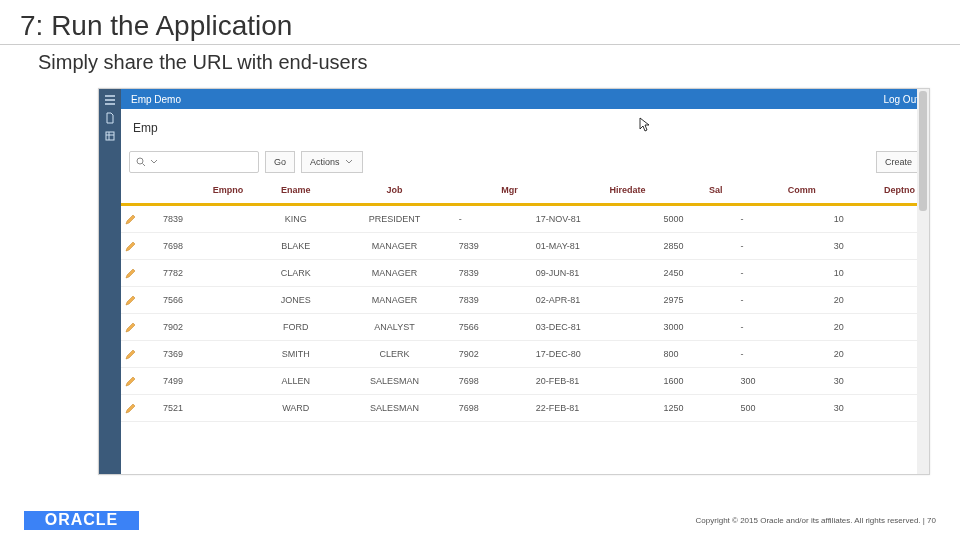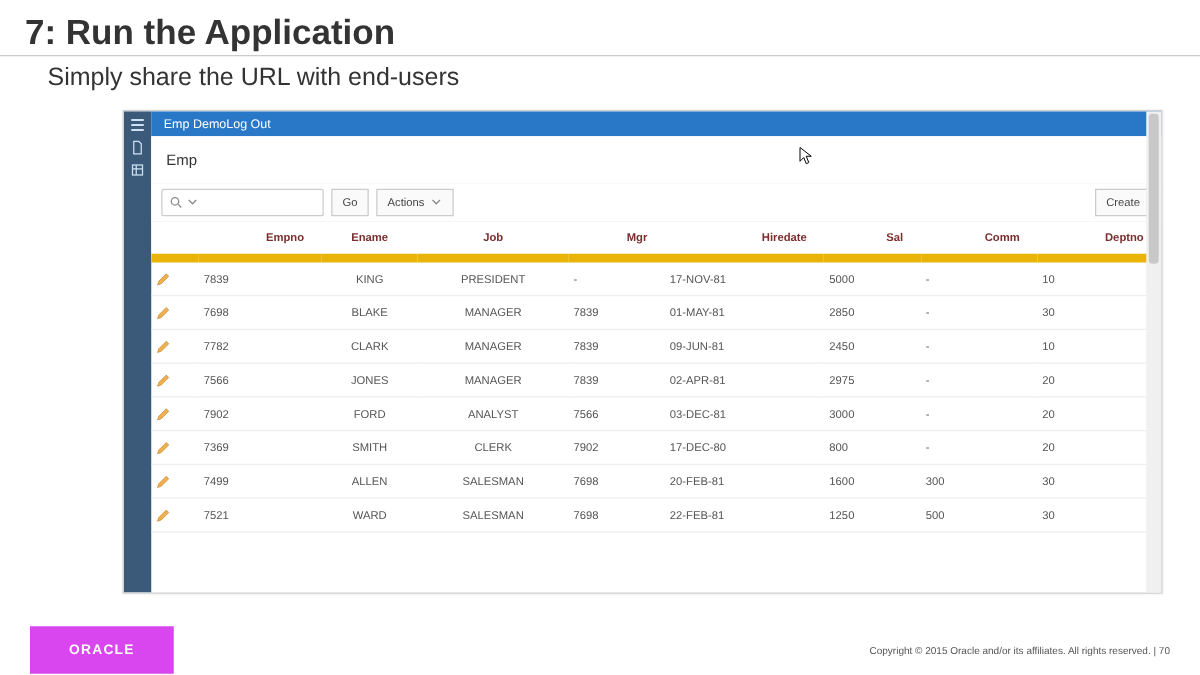--- a/index.html
+++ b/index.html
@@ -1,40 +1,40 @@
 <!DOCTYPE html>
 <html><head>
 <meta charset="utf-8">
 <style>
 html,body{margin:0;padding:0;width:960px;height:540px;background:#fff;font-family:"Segoe UI","Helvetica Neue",Arial,sans-serif;color:#222;overflow:hidden}
 .slide{position:relative;width:960px;height:540px}
-.title{font-size:28px;font-weight:700;color:#333;padding:10px 0 2px 20px;font-family:"Segoe UI Light","Segoe UI",Arial,sans-serif}
+.title{font-size:28px;font-weight:400;color:#333;padding:10px 0 2px 20px;font-family:"Segoe UI Light","Segoe UI",Arial,sans-serif}
 .rule{height:1px;background:#ccc;margin:0}
 .subtitle{font-size:20px;color:#333;padding:6px 11px 4px 38px}
 .shot{position:absolute;left:98px;top:88px;width:830px;height:385px;border:1px solid #d0d0d0;box-shadow:0 0 2px rgba(0,0,0,.1);background:#fff;font-size:9px;color:#555;overflow:hidden}
 .sidebar{position:absolute;left:0;top:0;bottom:0;width:22px;background:#3b5a7a;display:flex;flex-direction:column;align-items:center;gap:4px;padding-top:4px}
 .sidebar .ico{width:14px;height:14px;color:#cfe1f2;display:flex;align-items:center;justify-content:center}
-.topbar{position:absolute;left:22px;right:0;top:0;height:20px;background:#2978c8;display:flex;align-items:center;padding:0 10px;color:#fff;font-size:10px}
+.topbar{position:absolute;left:22px;right:0;top:0;height:20px;background:#2978c8;display:flex;align-items:center;justify-content:space-between;padding:0 10px;color:#fff;font-size:10px}
 .pagehdr{position:absolute;left:22px;right:0;top:20px;height:38px;background:#fff;border-bottom:1px solid #e5e5e5;display:flex;align-items:center;padding:0 12px;font-size:12px;color:#333}
 .toolbar{position:absolute;left:22px;right:0;top:58px;height:30px;border-bottom:1px solid #e5e5e5;display:flex;align-items:center;padding:0 8px;gap:6px;background:#fff}
 .search{display:flex;align-items:center;height:20px;border:1px solid #ccc;border-radius:2px;padding:0 6px;gap:4px;color:#888}
 .btn{height:20px;border:1px solid #ccc;border-radius:0;padding:0 8px;display:flex;align-items:center;font-size:9px;color:#444;background:#fafafa}
 .create{margin-left:auto}
 .tablewrap{position:absolute;left:22px;right:0;top:88px;bottom:0;overflow:hidden}
 table{width:100%;border-collapse:collapse;font-size:9px}
-th{height:26px;color:#7a2e2e;font-weight:600;border-bottom:7px solid #eab308;padding:0 4px;text-align:center;background:#fff}
+th{height:26px;color:#7a2e2e;font-weight:600;border-bottom:3px solid #eab308;padding:0 4px;text-align:center;background:#fff}
 td{height:26px;border-bottom:1px solid #eee;padding:0 4px;text-align:center;color:#555}
 td.edit{width:30px;text-align:center;color:#d38a1c}
 td.r{text-align:left;padding-right:14px}
 th.r{text-align:right;padding-right:14px}
 .vscroll{position:absolute;right:0;top:0;bottom:0;width:12px;background:#f0f0f0}
 .vscroll .thumb{position:absolute;left:2px;right:2px;top:2px;height:120px;background:#c8c8c8;border-radius:3px}
 .cursor{position:absolute;left:540px;top:28px;width:12px;height:16px;color:#000}
 .footer{position:absolute;left:0;right:0;bottom:0;height:40px;display:flex;align-items:center;justify-content:space-between;padding:0 24px}
-.logo{width:115px;height:38px;background:#d946ef;color:#fff;display:flex;align-items:center;justify-content:center;font-family:Arial,sans-serif;font-weight:700;letter-spacing:1px;font-size:11px}
+.logo{width:115px;height:19px;background:#3b82f6;color:#fff;display:flex;align-items:center;justify-content:center;font-family:Arial,sans-serif;font-weight:700;letter-spacing:1px;font-size:16px}
 .copy{font-size:8px;color:#555}
 svg{display:block}
 </style>
 </head>
 <body>
 
 <div class="slide">
 
   <div class="title">7: Run the Application</div>
   <div class="rule"></div>

